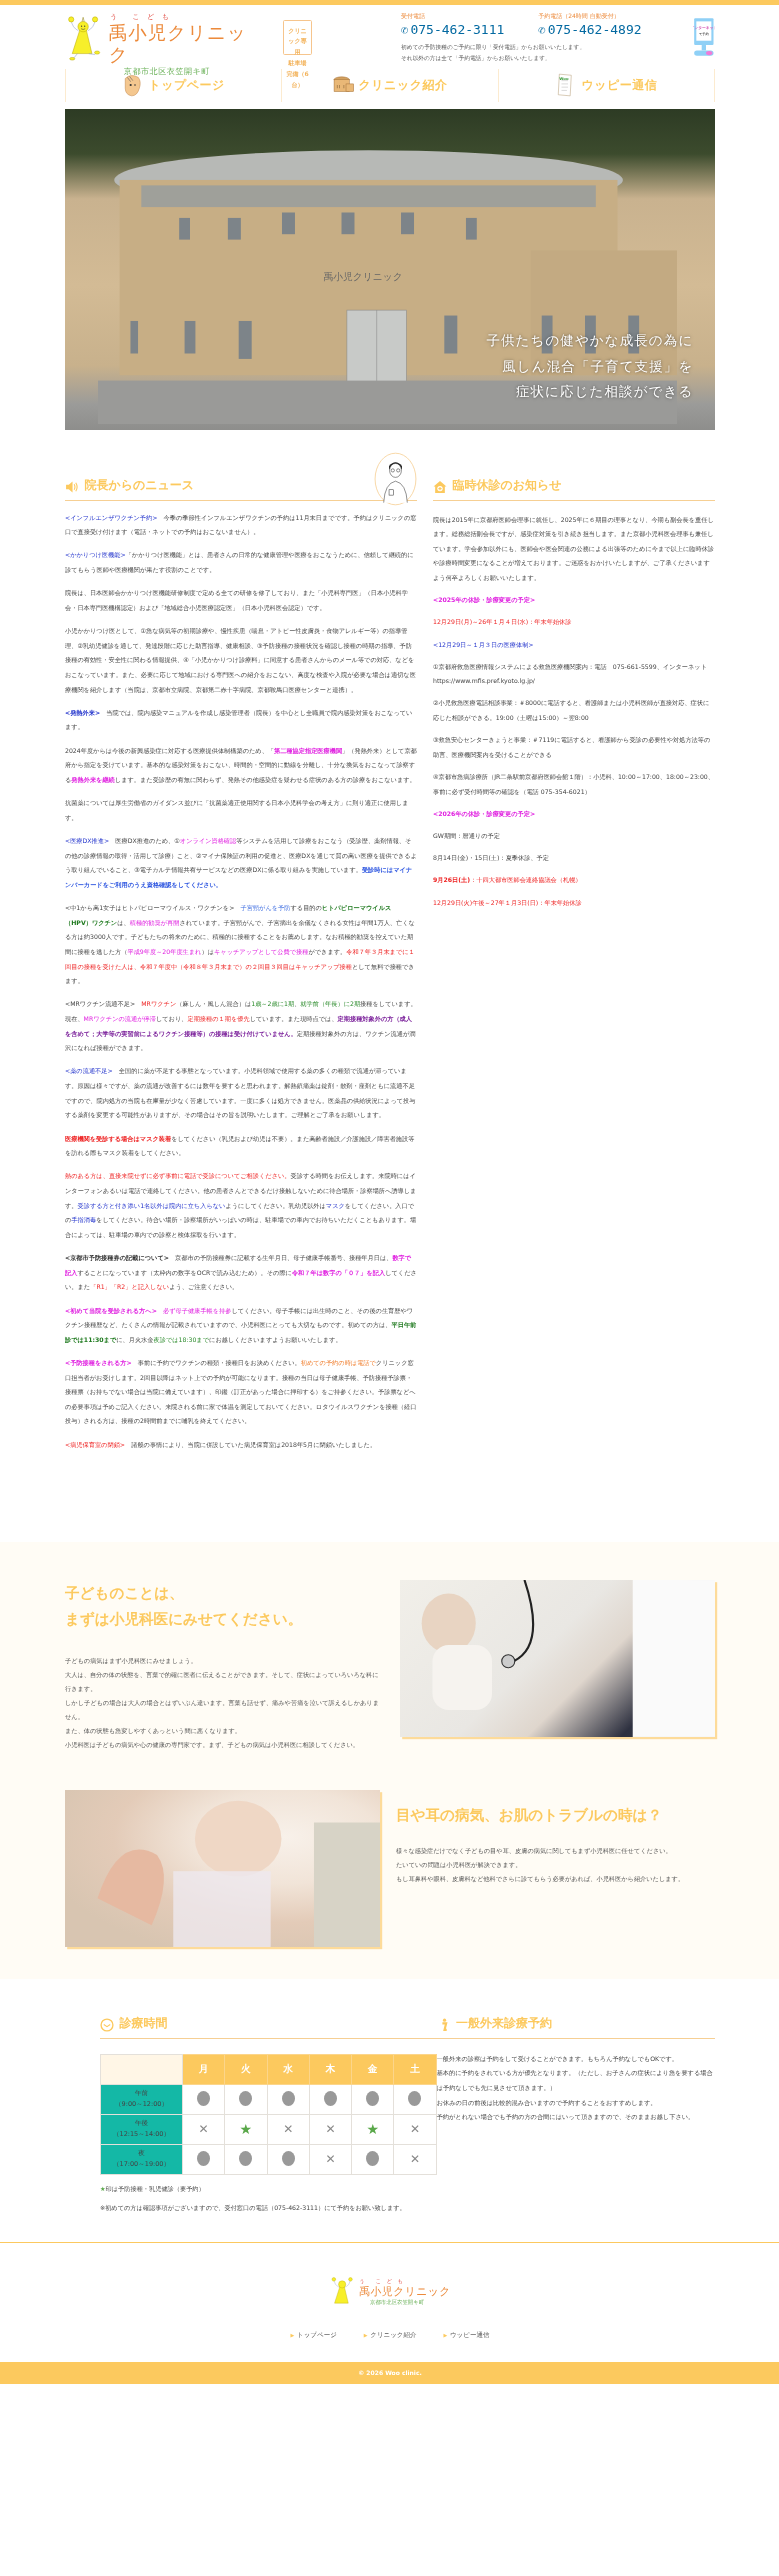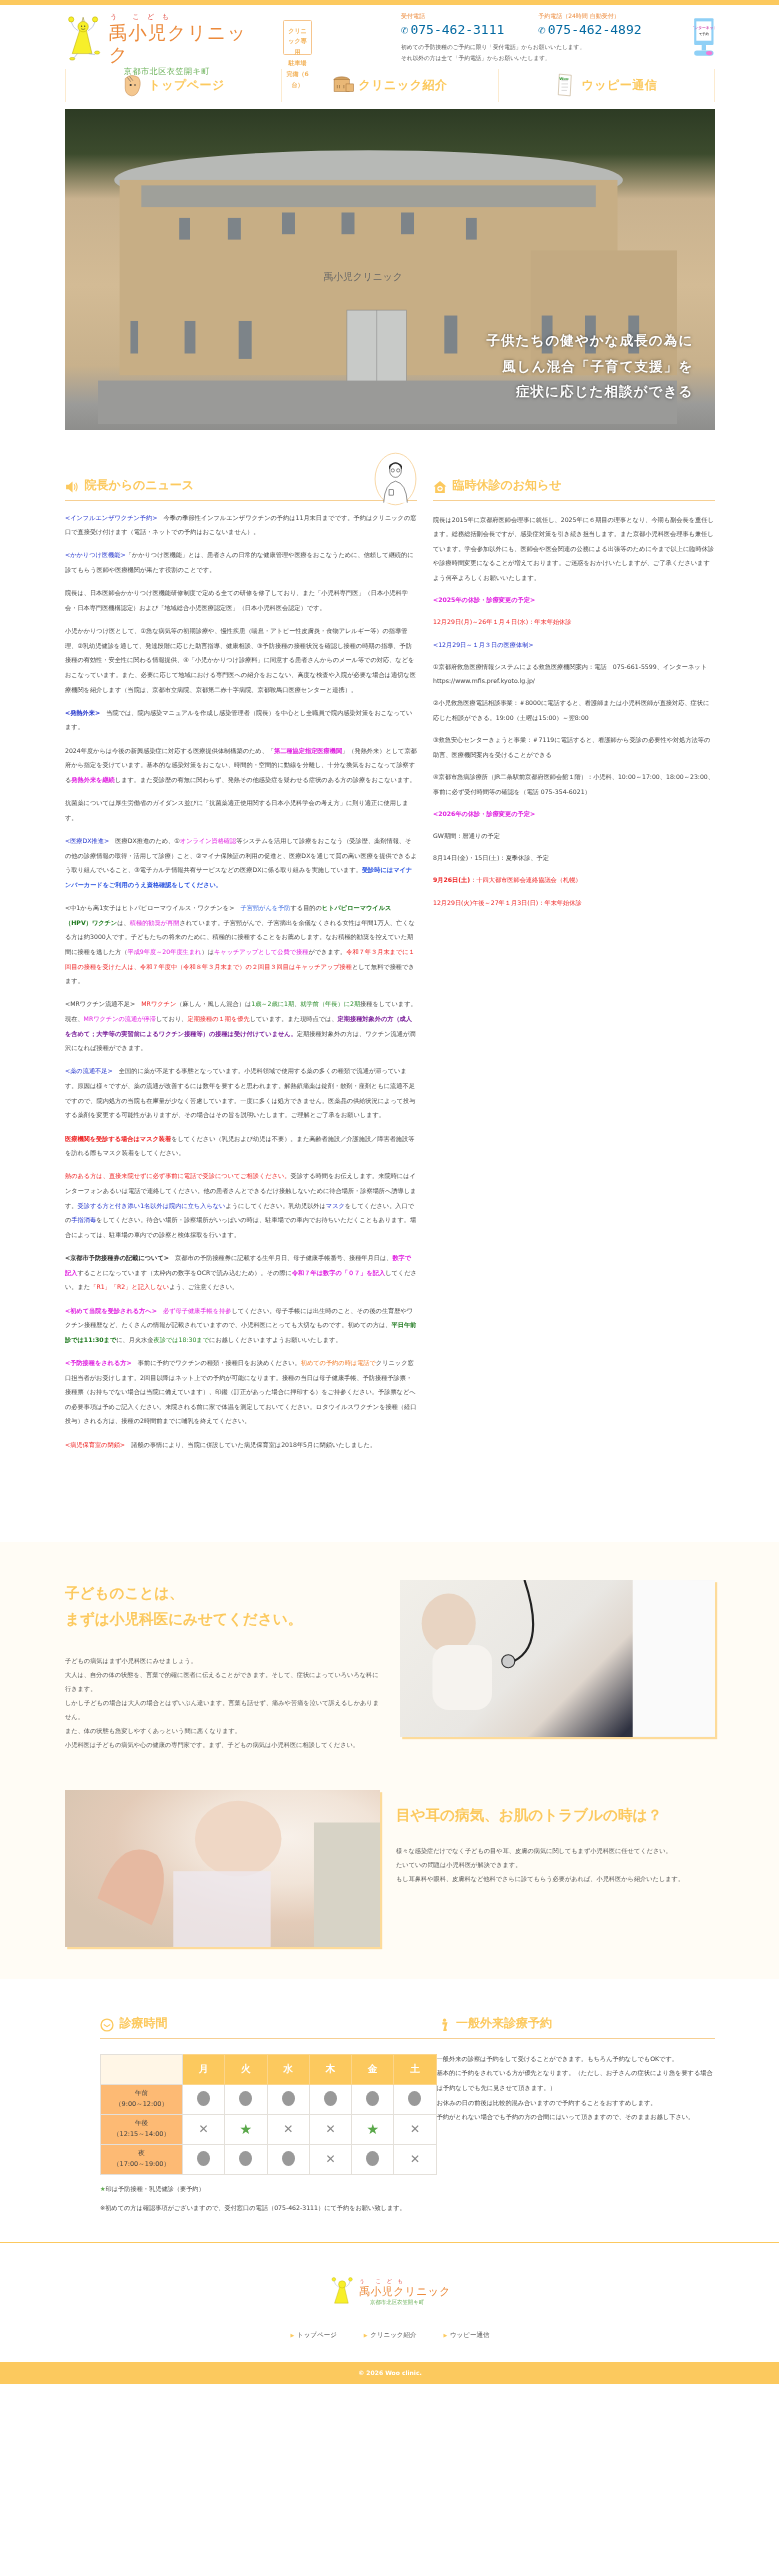--- a/index.html
+++ b/index.html
@@ -28,21 +28,21 @@
 
   .nav { display: flex; height: 32.5px; margin-top: -17.3px; border-left: 0.5px solid #fcebd0; }
   .nav-item { flex: 1; border-right: 0.5px solid #fcebd0; display: flex; align-items: center; justify-content: center; gap: 4.3px; cursor: pointer; }
   .nav-label { color: #fcc95e; font-size: 12px; font-weight: bold; letter-spacing: 0.5px; }
   .nav-icon { width: 21.7px; height: 24px; }
 
   
   .hero { width: 650px; height: 321px; margin-top: 7.6px; position: relative; overflow: hidden;
     background: linear-gradient(180deg, #2d3b24 0%, #3c4b2d 14%, #c9b28f 28%, #d3bb95 55%, #c8b18c 80%, #9b9b99 92%, #8e8e8c 100%); }
   .hero-building { position: absolute; left: 32.5px; top: 32.5px; width: 579px; height: 282px; }
-  .hero-caption { position: absolute; right: 21.7px; top: 219px; text-align: right; color: #fff; font-size: 13.5px; font-weight: bold; line-height: 25.5px; letter-spacing: 1.1px; text-shadow: 0 0 3.2px rgba(0,0,0,.6); }
+  .hero-caption { position: absolute; right: 21.7px; top: 219px; text-align: right; color: #fff; font-size: 13.5px; font-weight: normal; line-height: 25.5px; letter-spacing: 1.1px; text-shadow: 0 0 3.2px rgba(0,0,0,.6); }
 
   
   .twocol { display: flex; justify-content: space-between; margin-top: 21.7px; }
   .col-left { width: 352px; }
   .col-right { width: 282px; }
   .sec-title { display: flex; align-items: center; gap: 5.4px; border-bottom: 0.5px solid #f6cf93; padding-bottom: 5.4px; color: #fcc95e; font-weight: bold; font-size: 12px; height: 49px; align-items: flex-end; position: relative; }
   .sec-title.short { height: 21.7px; }
   .sec-icon { width: 14px; height: 14px; flex: none; }
   .doctor-ill { position: absolute; right: 0; top: 0; width: 43px; height: 54px; }
   .news-body { padding-top: 9.7px; font-size: 6.2px; line-height: 14.6px; color: #444; }
@@ -76,21 +76,21 @@
   .feat-row2 .feat-text { width: 319px; margin-top: 12px; }
   .feat-row2 .feat-body { margin-top: 16.2px; }
 
   
   .info { display: flex; justify-content: space-between; margin-top: 38px; padding-left: 35px; }
   .sched { width: 341px; }
   .reserve { width: 282px; }
   table.hours { width: 100%; border-collapse: collapse; margin-top: 15px; }
   table.hours th, table.hours td { border: 0.5px solid #e4e0da; text-align: center; height: 30px; }
   table.hours th.day { background: #fcc95e; color: #fff; font-size: 9.7px; font-weight: bold; border-color: #fcd58a; }
-  table.hours td.period { background: #fdba74; font-size: 6.5px; line-height: 10.8px; width: 82px; color: #444; }
+  table.hours td.period { background: #14b8a6; font-size: 6.5px; line-height: 10.8px; width: 82px; color: #444; }
   table.hours th.corner { background: #fff6e6; }
   .mark-circle { display: inline-block; width: 13px; height: 15px; border-radius: 50%; background: #999; }
   .mark-x { color: #888; font-size: 12px; }
   .mark-star { color: #5aa84a; font-size: 14px; }
   .sched-note { font-size: 6.2px; margin-top: 7.6px; line-height: 14px; }
   .sched-note .star { color: #5aa84a; }
   .sched-note2 { font-size: 6.2px; margin-top: 4.3px; line-height: 14px; padding-left: 7.6px; text-indent: -7.6px; }
   .reserve-body { padding-top: 13px; font-size: 6.2px; line-height: 14.6px; }
 
   

